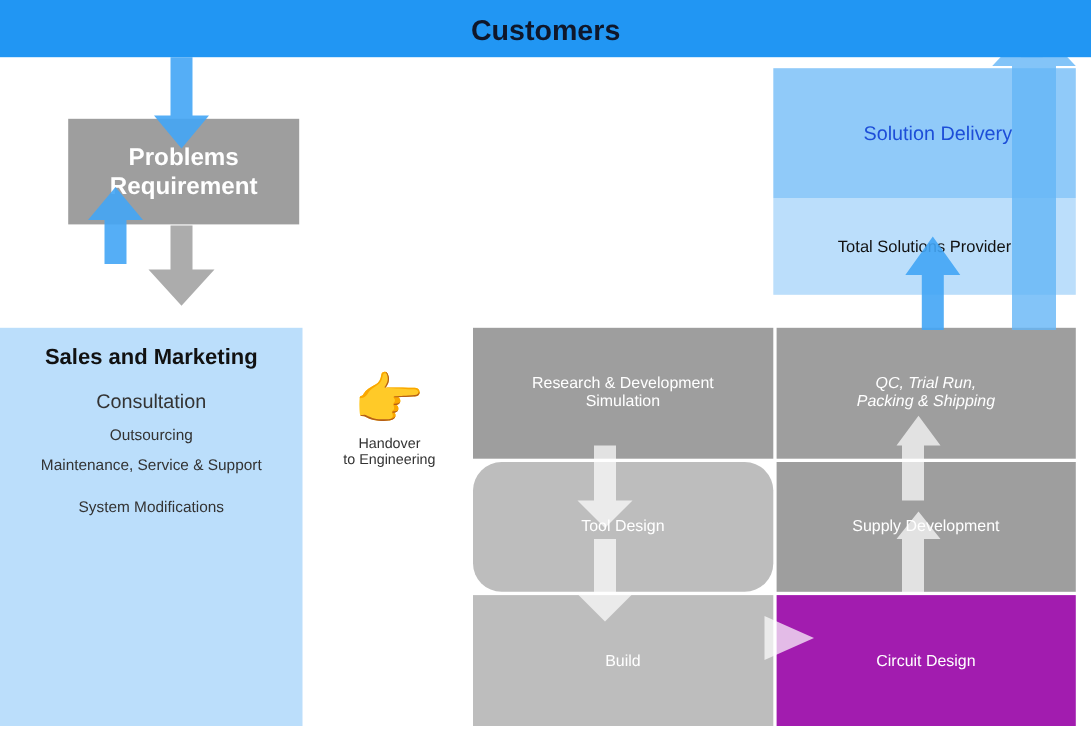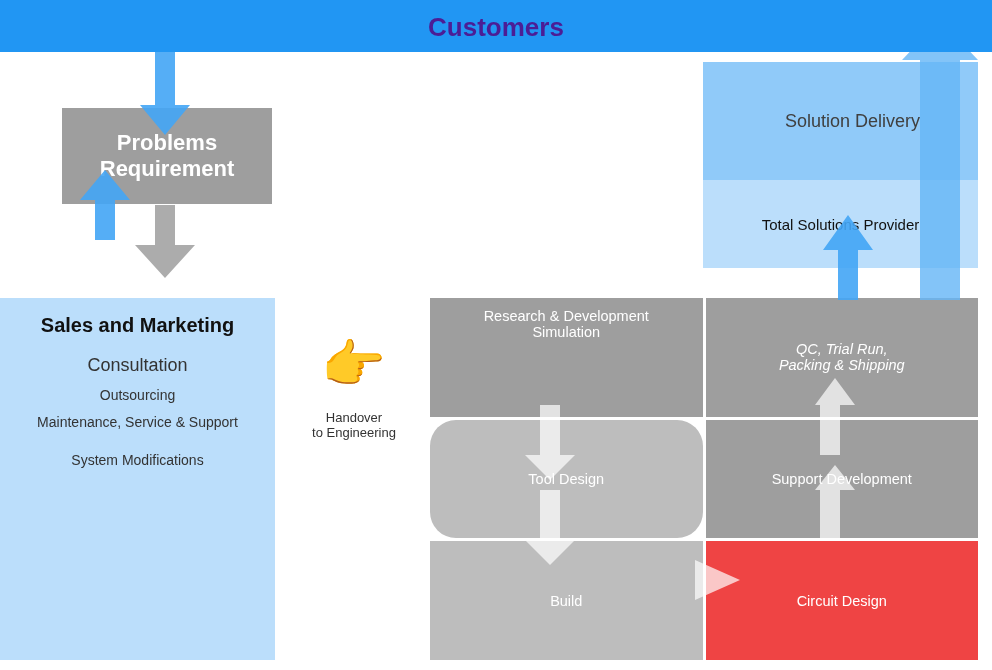--- a/index.html
+++ b/index.html
@@ -8,21 +8,21 @@
       font-family: Arial, sans-serif;
       width: 992px;
       height: 670px;
       overflow: hidden;
       position: relative;
     }
 
     
     .customers-bar {
       background: #2196f3;
-      color: #4c1d95;
+      color: #0f172a;
       font-size: 26px;
       font-weight: bold;
       text-align: center;
       padding: 12px 0;
       position: absolute;
       top: 0; left: 0; right: 0;
       height: 52px;
       z-index: 10;
     }
 
@@ -81,54 +81,54 @@
     <li style="font-size:18px; color:#333; margin-bottom:11px;">Consultation</li>
     <li style="font-size:14px; color:#333; margin-bottom:11px;">Outsourcing</li>
     <li style="font-size:14px; color:#333; margin-bottom:22px;">Maintenance, Service &amp; Support</li>
     <li style="font-size:14px; color:#333; margin-bottom:11px;">System Modifications</li>
   </ul>
 </div>
 
 <div style="position:absolute; right:14px; top:62px; width:275px;">
 
   <div style="background:#90caf9; text-align:center; padding:28px 10px; height:118px; display:flex; align-items:center; justify-content:center;">
-    <span style="font-size:18px; color:#404040; font-weight:500;margin-left:24px;">Solution Delivery</span>
+    <span style="font-size:18px; color:#1d4ed8; font-weight:500;margin-left:24px;">Solution Delivery</span>
   </div>
 
   <div style="background:#bbdefb; text-align:center; padding:18px 10px; height:88px; display:flex; align-items:center; justify-content:center;">
     <span style="font-size:15px; color:#111;">Total Solutions Provider</span>
   </div>
 </div>
 
 <div style="position:absolute; left:280px; top:338px; width:148px; text-align:center;">
 
   <div style="font-size:52px; line-height:1;">👉</div>
-  <div style="font-size:13px; color:#333; margin-top:20px; white-space:pre-line;">Handover
+  <div style="font-size:13px; color:#333; margin-top:5px; white-space:pre-line;">Handover
 to Engineering</div>
 </div>
 
 <div style="position:absolute; left:430px; right:14px; top:298px; bottom:10px;">
   <div style="display:grid; grid-template-columns:1fr 1fr; grid-template-rows:1fr 1fr 1fr; width:100%; height:100%; gap:3px;">
 
-    <div style="background:#9e9e9e; display:flex; align-items:flex-start; justify-content:center; text-align:center; padding:10px; color:#fff; font-size:14.5px;">
+    <div style="background:#9e9e9e; display:flex; align-items:center; justify-content:center; text-align:center; padding:10px; color:#fff; font-size:14.5px;">
       <span style="white-space:pre-line;">Research &amp; Development
 Simulation</span>
     </div>
     <div style="background:#9e9e9e; display:flex; align-items:center; justify-content:center; text-align:center; padding:10px; color:#fff; font-size:14.5px;font-style:italic;">
       <span style="white-space:pre-line;">QC, Trial Run,
 Packing &amp; Shipping</span>
     </div>
 
     <div style="background:#bdbdbd; display:flex; align-items:center; justify-content:center; text-align:center; padding:10px; color:#fff; font-size:14.5px;border-radius:26px;">
       <span style="white-space:pre-line;">Tool Design</span>
     </div>
     <div style="background:#9e9e9e; display:flex; align-items:center; justify-content:center; text-align:center; padding:10px; color:#fff; font-size:14.5px;">
-      <span style="white-space:pre-line;">Support Development</span>
+      <span style="white-space:pre-line;">Supply Development</span>
     </div>
 
     <div style="background:#bdbdbd; display:flex; align-items:center; justify-content:center; text-align:center; padding:10px; color:#fff; font-size:14.5px;">
       <span style="white-space:pre-line;">Build</span>
     </div>
-    <div style="background:#ef4444; display:flex; align-items:center; justify-content:center; text-align:center; padding:10px; color:#fff; font-size:14.5px;">
+    <div style="background:#a21caf; display:flex; align-items:center; justify-content:center; text-align:center; padding:10px; color:#fff; font-size:14.5px;">
       <span style="white-space:pre-line;">Circuit Design</span>
     </div>
   </div>
 </div>
 
 </body></html>

